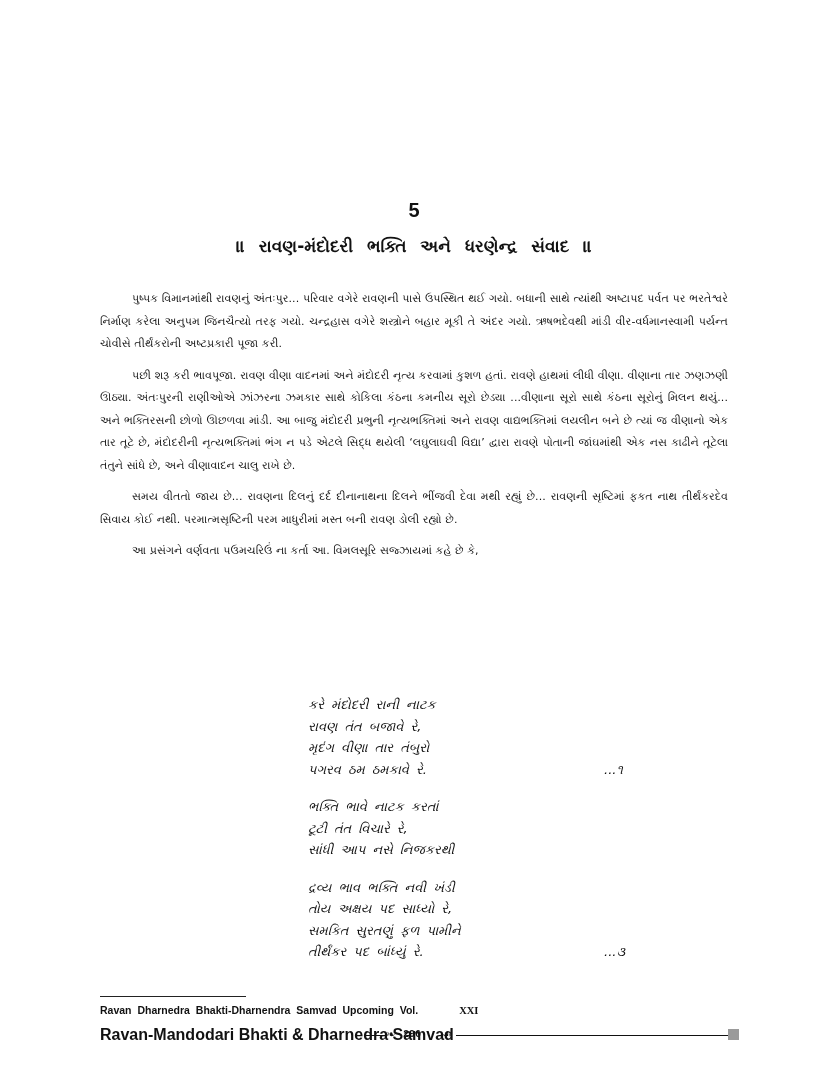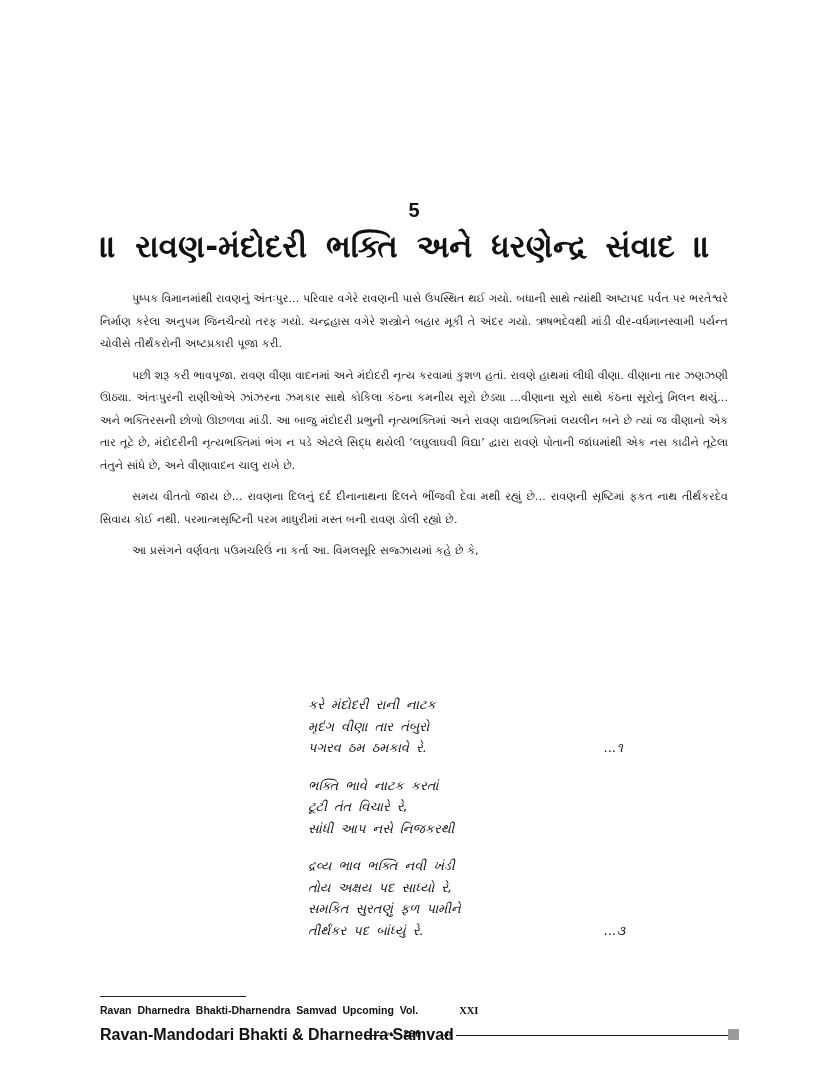--- a/index.html
+++ b/index.html
@@ -30,24 +30,24 @@
       font-family: "Liberation Sans", sans-serif;
       font-weight: bold;
       font-size: 20px;
       line-height: 24px;
     }
     .chapter-title {
       position: absolute;
       top: 226px;
       left: 100px;
       width: 628px;
-      text-align: left;
+      text-align: center;
       font-family: "DejaVu Sans", sans-serif;
       font-weight: bold;
-      font-size: 31px;
+      font-size: 17px;
       line-height: 40px;
       word-spacing: 8px;
       white-space: nowrap;
     }
     .body-text {
       position: absolute;
       left: 100px;
       top: 288px;
       width: 628px;
     }
@@ -176,20 +176,21 @@
   <div class="body-text">
     <p class="para">પુષ્પક વિમાનમાંથી રાવણનું અંતઃપુર... પરિવાર વગેરે રાવણની પાસે ઉપસ્થિત થઈ ગયો. બધાની સાથે ત્યાંથી અષ્ટાપદ પર્વત પર ભરતેશ્વરે નિર્માણ કરેલા અનુપમ જિનચૈત્યો તરફ ગયો. ચન્દ્રહાસ વગેરે શસ્ત્રોને બહાર મૂકી તે અંદર ગયો. ઋષભદેવથી માંડી વીર-વર્ધમાનસ્વામી પર્યન્ત ચોવીસે તીર્થંકરોની અષ્ટપ્રકારી પૂજા કરી.</p>
     <p class="para">પછી શરૂ કરી ભાવપૂજા. રાવણ વીણા વાદનમાં અને મંદોદરી નૃત્ય કરવામાં કુશળ હતાં. રાવણે હાથમાં લીધી વીણા. વીણાના તાર ઝણઝણી ઊઠ્યા. અંતઃપુરની રાણીઓએ ઝાંઝરના ઝમકાર સાથે કોકિલા કંઠના કમનીય સૂરો છેડ્યા ...વીણાના સૂરો સાથે કંઠના સૂરોનું મિલન થયું... અને ભક્તિરસની છોળો ઊછળવા માંડી. આ બાજુ મંદોદરી પ્રભુની નૃત્યભક્તિમાં અને રાવણ વાદ્યભક્તિમાં લયલીન બને છે ત્યાં જ વીણાનો એક તાર તૂટે છે, મંદોદરીની નૃત્યભક્તિમાં ભંગ ન પડે એટલે સિદ્ધ થયેલી ‘લઘુલાઘવી વિદ્યા’ દ્વારા રાવણે પોતાની જાંઘમાંથી એક નસ કાઢીને તૂટેલા તંતુને સાંધે છે, અને વીણાવાદન ચાલુ રાખે છે.</p>
     <p class="para">સમય વીતતો જાય છે... રાવણના દિલનું દર્દ દીનાનાથના દિલને ભીંજવી દેવા મથી રહ્યું છે... રાવણની સૃષ્ટિમાં ફકત નાથ તીર્થંકરદેવ સિવાય કોઈ નથી. પરમાત્મસૃષ્ટિની પરમ માધુરીમાં મસ્ત બની રાવણ ડોલી રહ્યો છે.</p>
     <p class="para">આ પ્રસંગને વર્ણવતા પઉમચરિઉં ના કર્તા આ. વિમલસૂરિ સજ્ઝાયમાં કહે છે કે,</p>
   </div>
 
   <div class="poem">
     <div class="stanza">
       <div class="verse-line">કરે મંદોદરી રાની નાટક</div>
+      <div class="verse-line">રાવણ તંત બજાવે રે,</div>
       <div class="verse-line">મૃદંગ વીણા તાર તંબુરો</div>
       <div class="verse-line">
         <span>પગરવ ઠમ ઠમકાવે રે.</span>
         <span class="verse-num">...૧</span>
       </div>
     </div>
     <div class="stanza">
       <div class="verse-line">ભક્તિ ભાવે નાટક કરતાં</div>
       <div class="verse-line">ટૂટી તંત વિચારે રે,</div>
       <div class="verse-line">સાંધી આપ નસે નિજકરથી</div>

